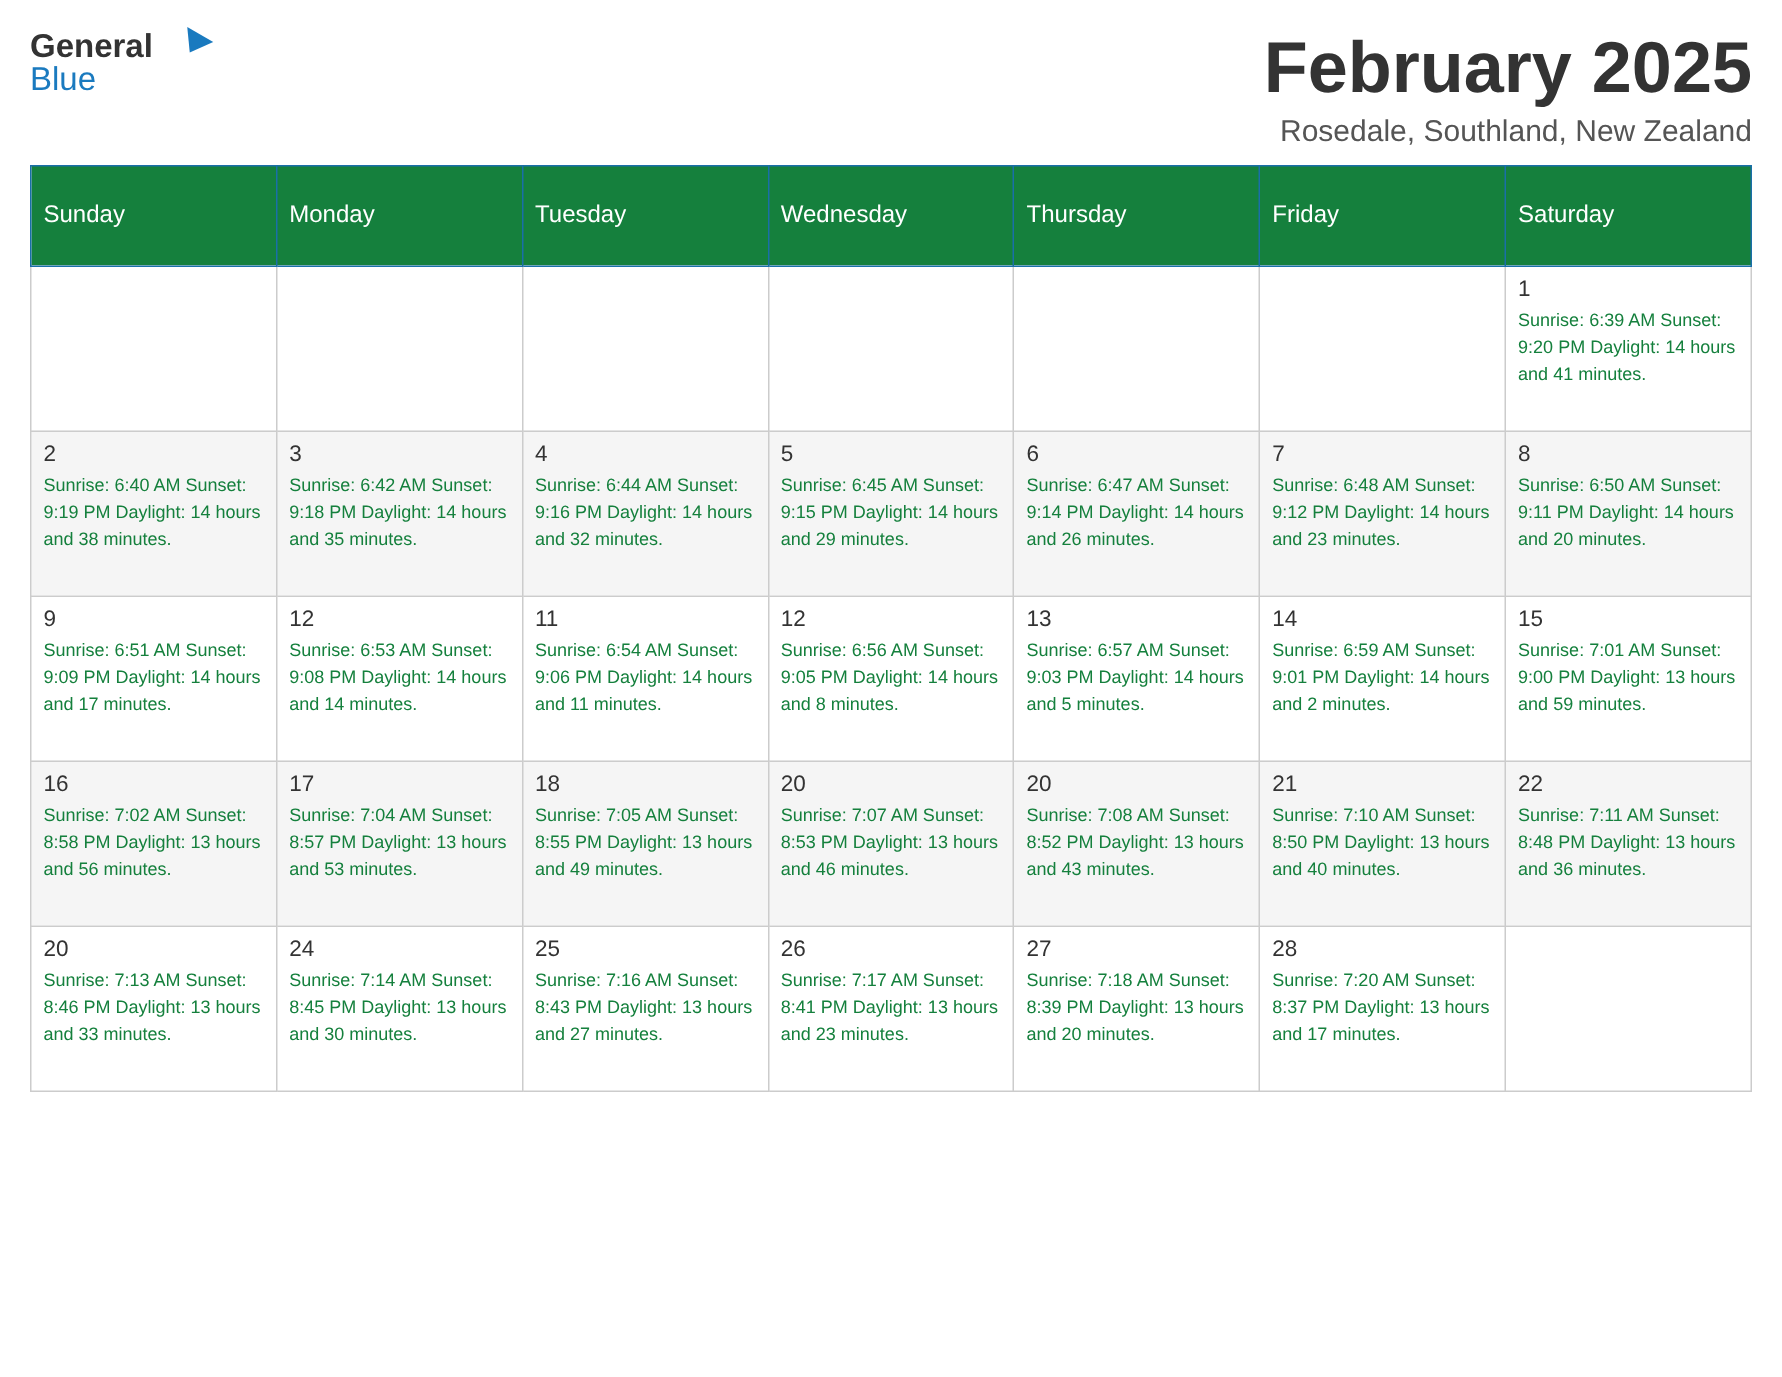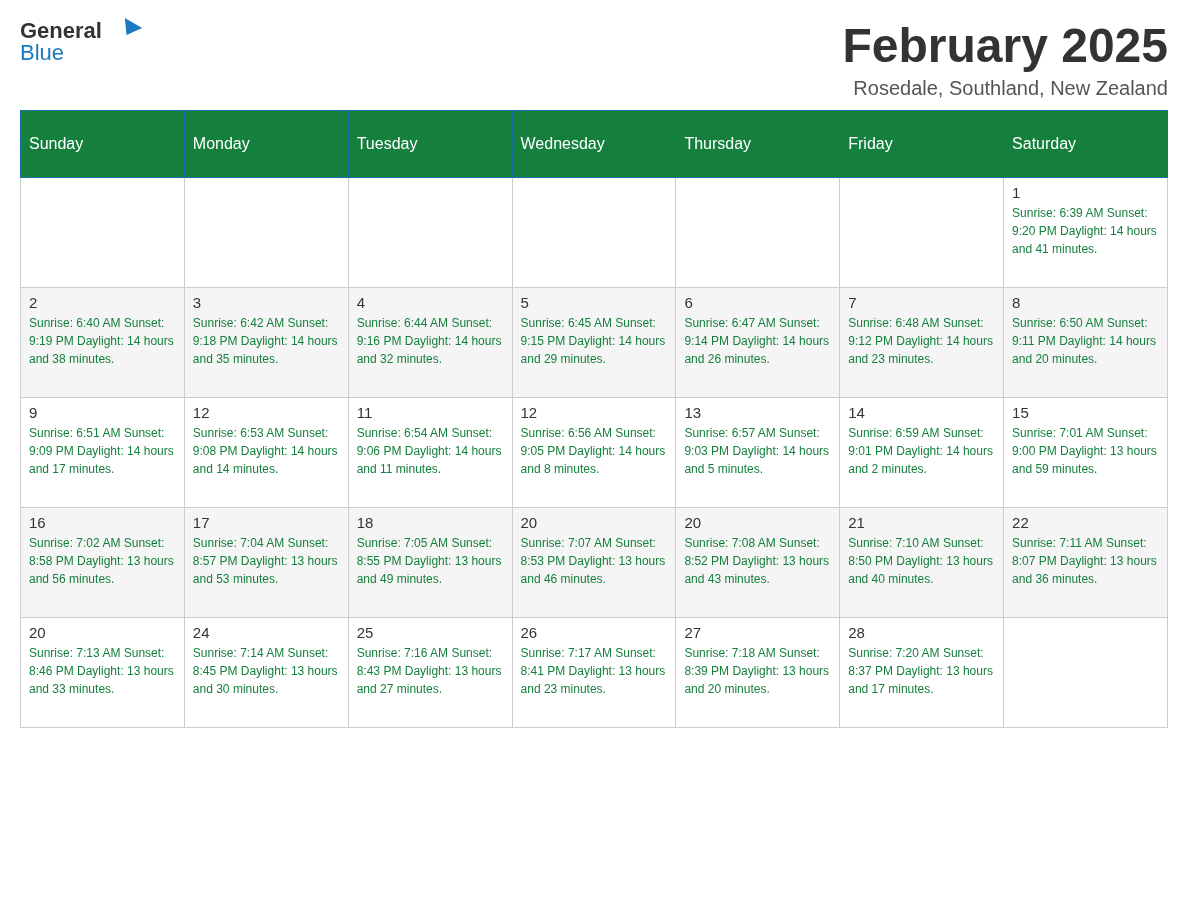--- a/index.html
+++ b/index.html
@@ -273,21 +273,21 @@
         </td>
         <td>
           <span class="day-number">21</span>
           <div class="day-info">Sunrise: 7:10 AM
 Sunset: 8:50 PM
 Daylight: 13 hours and 40 minutes.</div>
         </td>
         <td>
           <span class="day-number">22</span>
           <div class="day-info">Sunrise: 7:11 AM
-Sunset: 8:07 PM
+Sunset: 8:48 PM
 Daylight: 13 hours and 36 minutes.</div>
         </td>
       </tr>
       <tr class="row-odd">
         <td>
           <span class="day-number">20</span>
           <div class="day-info">Sunrise: 7:13 AM
 Sunset: 8:46 PM
 Daylight: 13 hours and 33 minutes.</div>
         </td>

